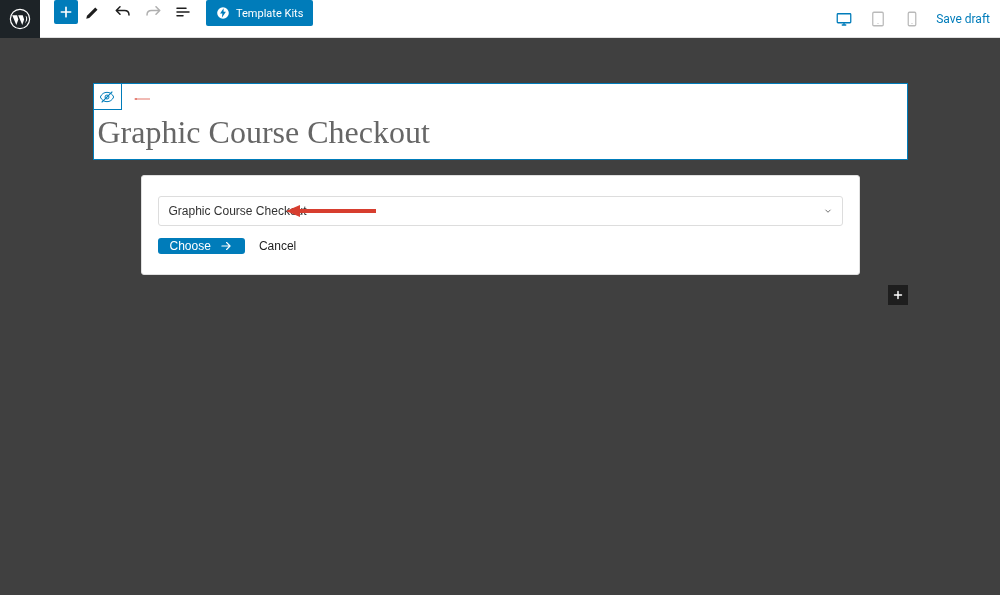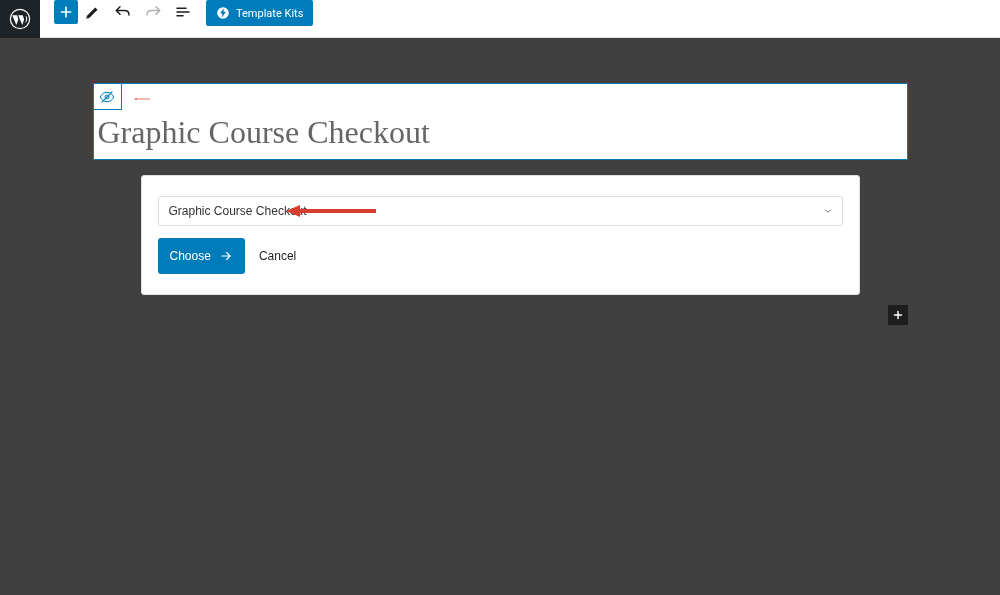--- a/index.html
+++ b/index.html
@@ -164,21 +164,21 @@
       width: 90px;
       height: 12px;
     }
     
     .form-actions { display: flex; align-items: center; gap: 14px; margin-top: 12px; }
     
     .btn-choose {
       background: #007cba;
       color: #fff;
       border: none;
-      height: 36px;
+      height: 16px;
       padding: 0 12px;
       display: flex;
       align-items: center;
       gap: 8px;
       border-radius: 3px;
       font-size: 12px;
       font-weight: 500;
       cursor: pointer;
     }
     
@@ -244,20 +244,41 @@
         <path d="M4 7h12M4 12h16M4 17h8" stroke="#1e1e1e" stroke-width="2" stroke-linecap="round"></path>
       </svg>
     </div>
     <div class="template-kits">
       <svg viewBox="0 0 24 24">
         <circle cx="12" cy="12" r="10" fill="#fff"></circle>
         <path d="M13 4 L7 13 L11 13 L10 20 L17 10 L13 10 Z" fill="#007cba"></path>
       </svg>
       <span>Template Kits</span>
     </div>
+  </div>
+  <div class="toolbar-right">
+    <div class="device-icon">
+      <svg viewBox="0 0 24 24">
+        <rect x="3" y="5" width="18" height="12" rx="1" fill="none" stroke="#007cba" stroke-width="1.7"></rect>
+        <path d="M9 20h6M12 17v3" stroke="#007cba" stroke-width="1.7"></path>
+      </svg>
+    </div>
+    <div class="device-icon inactive">
+      <svg viewBox="0 0 24 24">
+        <rect x="5" y="3" width="14" height="18" rx="1.5" fill="none" stroke="#1e1e1e" stroke-width="1.7"></rect>
+        <circle cx="12" cy="18" r="0.8" fill="#1e1e1e"></circle>
+      </svg>
+    </div>
+    <div class="device-icon inactive">
+      <svg viewBox="0 0 24 24">
+        <rect x="7" y="3" width="10" height="18" rx="1.5" fill="none" stroke="#1e1e1e" stroke-width="1.7"></rect>
+        <circle cx="12" cy="18" r="0.8" fill="#1e1e1e"></circle>
+      </svg>
+    </div>
+    <span class="save-draft">Save draft</span>
   </div>
 </div>
 
 <div class="canvas">
   <div class="page-container">
 
     <div class="title-block">
       <div class="title-tab">
         <svg viewBox="0 0 24 24">
           <path d="M2 12 C4 7 8 5 12 5 C16 5 20 7 22 12 C20 17 16 19 12 19 C8 19 4 17 2 12 Z" fill="none" stroke="#007cba" stroke-width="1.5"></path>

